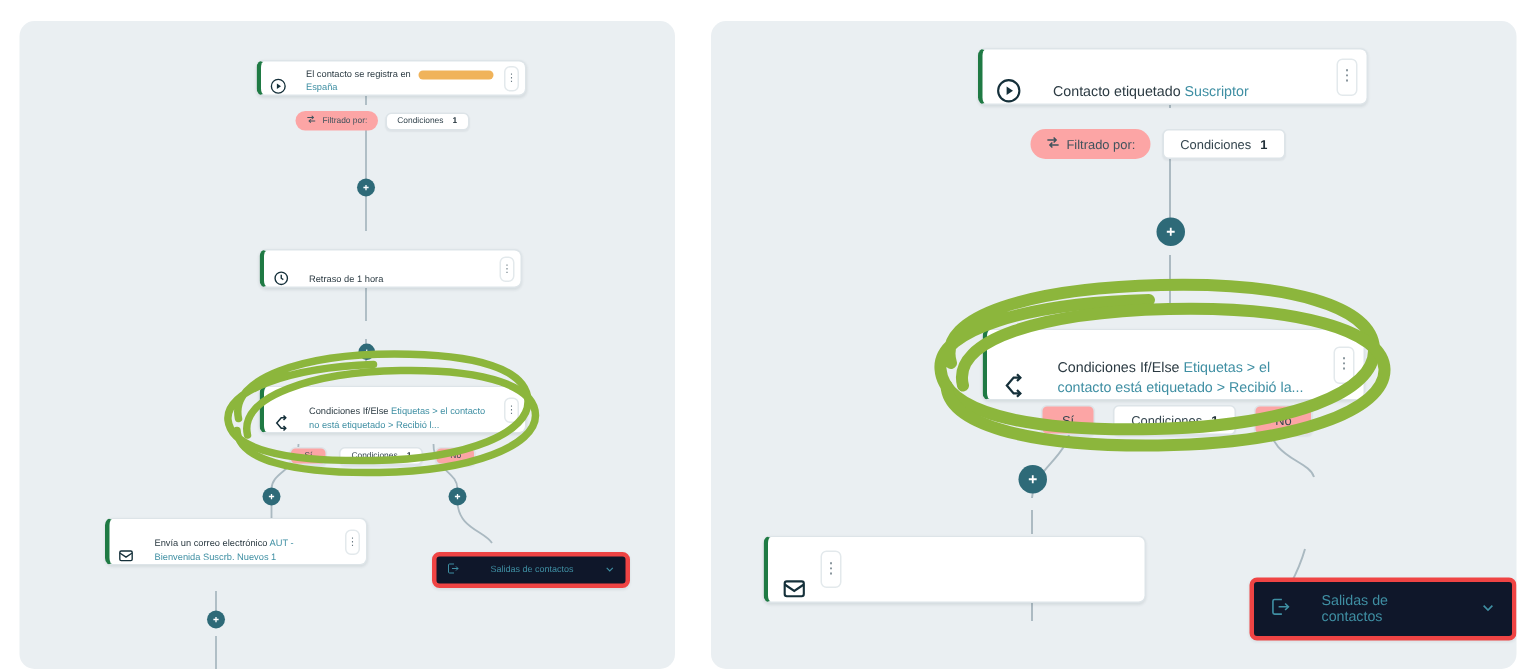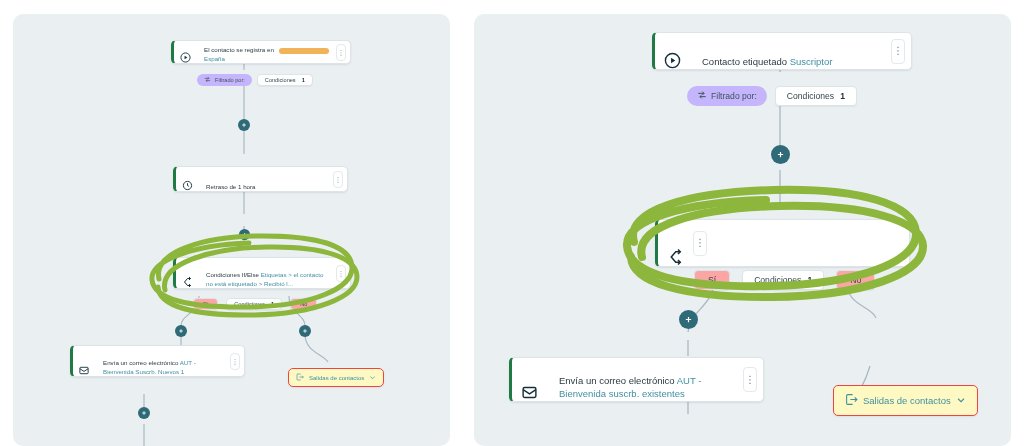--- a/index.html
+++ b/index.html
@@ -72,21 +72,21 @@
   
   .lg { font-size: 9.5px; }
   .lg .ico  { width: 34px; }
   .lg .body { padding: 0 12px; }
   .lg .kebab{ width: 14px; height: 25px; font-size: 10px; margin-right: 6px; }
 
   
   .filterrow { position: absolute; display: flex; align-items: center; }
   .pill-filter {
     display: flex; align-items: center; gap: 4px;
-    background: #c4b5fd; color: #40535d;
+    background: #fca5a5; color: #40535d;
     border-radius: 12px;
   }
   .chip {
     display: flex; align-items: center; gap: 6px;
     background: #ffffff; color: #35464f;
     border: 1px solid #dde4e8; border-radius: 4px;
     box-shadow: 0 1px 1px rgba(30,50,60,.06);
   }
   .chip b { font-weight: bold; color:#22313a; }
   .sm .pill-filter { padding: 2px 7px; font-size: 5.6px; }
@@ -111,23 +111,23 @@
     background: #2e6a78;
     border-radius: 50%;
     display: flex; align-items: center; justify-content: center;
     color: #ffffff;
   }
   .plus svg { display:block; }
 
   
   .exits {
     position: absolute;
-    display: flex; align-items: center; gap: 5px;
-    background: #fef9c3;
-    border: 1px solid #ef4444;
+    display: flex; align-items: center; gap: 21px;
+    background: #0f172a;
+    border: 3px solid #ef4444;
     border-radius: 5px;
     color: #3f8fa3;
     box-shadow: 0 1px 2px rgba(30,50,60,.08);
   }
   .exits.sm2 { padding: 4px 7px; font-size: 6px; }
   .exits.lg2 { padding: 7px 11px; font-size: 9.5px; }
 
   
   .addstep {
     position: absolute;
@@ -379,20 +379,26 @@
 
     <div class="node lg" style="left:181px; top:205px; width:255px; height:48px;">
       <div class="ico">
         <svg width="18" height="18" viewBox="0 0 24 24" fill="none" stroke="#15303a" stroke-width="2">
           <path d="M19 5h-6L7 12l6 7h6"></path>
             <path d="M16 2l3 3-3 3"></path>
             <path d="M16 16l3 3-3 3"></path>
         </svg>
       </div>
       <div class="divider"></div>
+      <div class="body">
+        <div>
+          <span>Condiciones If/Else</span>
+          <span class="tealtxt">Etiquetas &gt; el contacto está etiquetado &gt; Recibió la...</span>
+        </div>
+      </div>
       <div class="kebab">
           <span>⋮</span>
         </div>
     </div>
 
     <div class="branchrow lg" style="left:220px; top:256px;">
       <div class="branch-lbl">Sí</div>
       <div class="chip" style="margin-left:12px;">
         <span>Condiciones</span>
         <b>1</b>
@@ -408,26 +414,20 @@
 
 
     <div class="node lg" style="left:35px; top:343px; width:255px; height:45px;">
       <div class="ico">
         <svg width="19" height="17" viewBox="0 0 24 24" fill="none" stroke="#15303a" stroke-width="2">
           <rect x="3" y="5" width="18" height="14" rx="2"></rect>
             <path d="M3 8l9 6 9-6"></path>
         </svg>
       </div>
       <div class="divider"></div>
-      <div class="body">
-        <div>
-          <span>Envía un correo electrónico</span>
-          <span class="tealtxt">AUT - Bienvenida suscrb. existentes</span>
-        </div>
-      </div>
       <div class="kebab">
           <span>⋮</span>
         </div>
     </div>
 
     <div class="exits lg2" style="left:359px; top:371px;">
       <span>
         <svg width="13" height="13" viewBox="0 0 24 24" fill="none" stroke="#3f8fa3" stroke-width="2">
           <path d="M14 3H5a2 2 0 0 0-2 2v14a2 2 0 0 0 2 2h9"></path>
             <path d="M18 8l4 4-4 4"></path>

